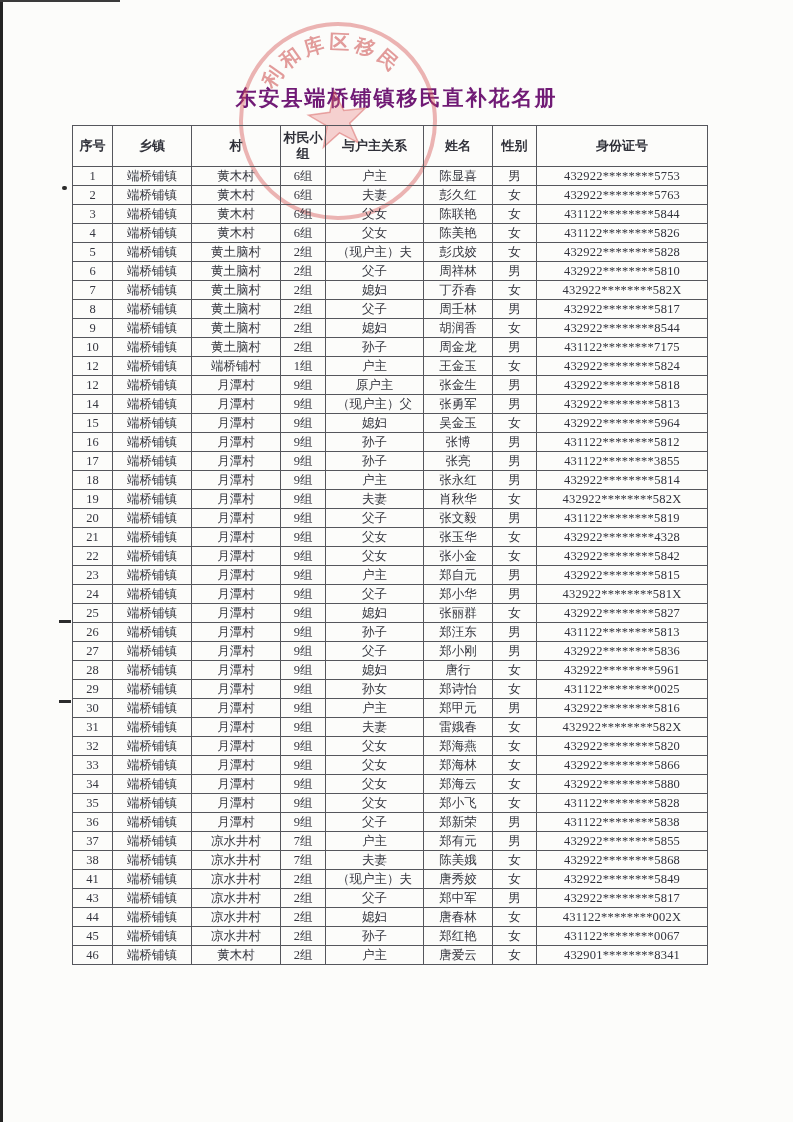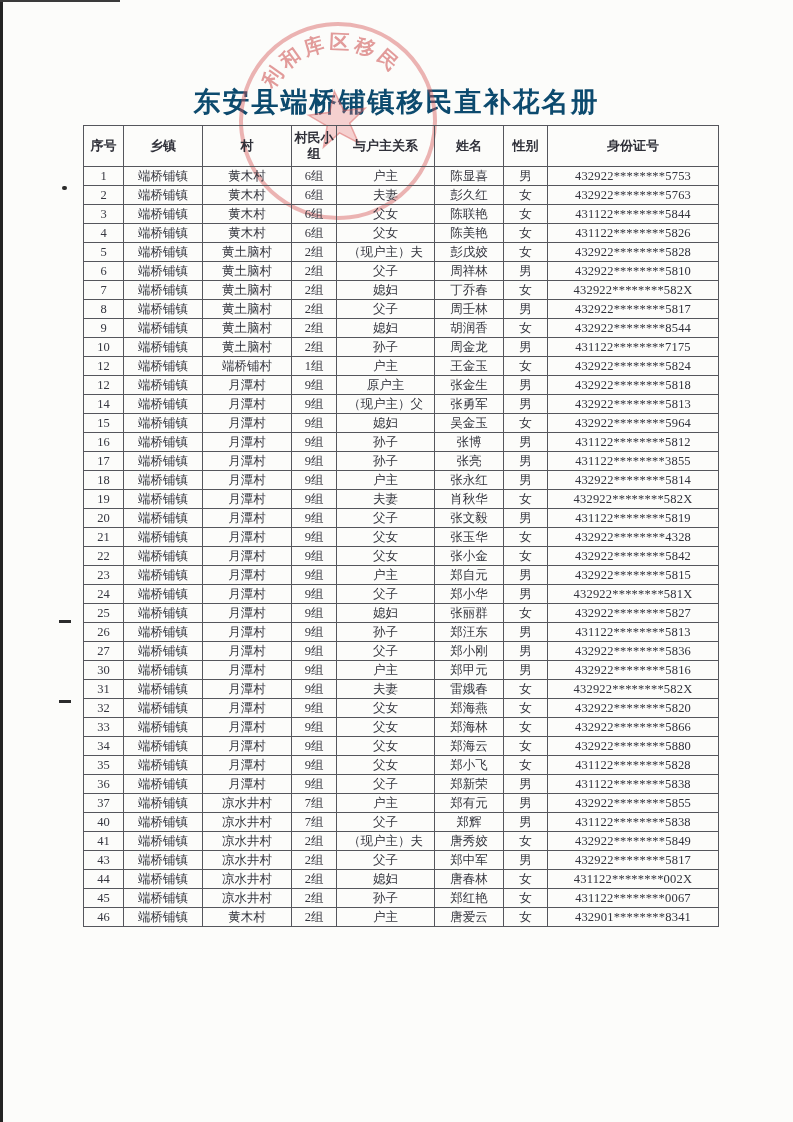--- a/index.html
+++ b/index.html
@@ -10,26 +10,26 @@
     color:#35363f;
   }
   .scan-edge-left{position:absolute;left:0;top:0;width:3px;height:100%;background:#232323;}
   .scan-edge-top{position:absolute;left:0;top:0;width:120px;height:2px;background:#3a3a3a;}
   .scan-mark{position:absolute;background:#2b2b2b;}
   .m1{left:62px;top:186px;width:5px;height:4px;border-radius:2px;}
   .m2{left:59px;top:620px;width:12px;height:3px;}
   .m3{left:59px;top:700px;width:12px;height:3px;}
   .title{
     position:absolute;left:0;top:84px;width:100%;margin:0;
-    text-align:center;font-size:27px;font-weight:700;letter-spacing:2px;
-    color:#0c4a6e;
+    text-align:center;font-size:21px;font-weight:700;letter-spacing:2px;
+    color:#701a75;
   }
   .stamp{position:absolute;left:226px;top:18px;width:230px;height:215px;pointer-events:none;}
   table.roster{
-    position:absolute;left:83px;top:125px;width:635px;
+    position:absolute;left:72px;top:125px;width:635px;
     border-collapse:collapse;table-layout:fixed;padding-left:10px;
   }
   table.roster th,table.roster td{
     border:1px solid #55565c;text-align:center;vertical-align:middle;
     padding:0 2px;overflow:hidden;white-space:nowrap;
   }
   table.roster th{
     height:40px;font-size:13px;font-weight:700;line-height:1.25;
     white-space:normal;color:#2f3039;
   }
@@ -341,20 +341,40 @@
           <td class="c0">27</td>
           <td class="c1">端桥铺镇</td>
           <td class="c2">月潭村</td>
           <td class="c3">9组</td>
           <td class="c4">父子</td>
           <td class="c5">郑小刚</td>
           <td class="c6">男</td>
           <td class="c7">432922********5836</td>
         </tr>
         <tr>
+          <td class="c0">28</td>
+          <td class="c1">端桥铺镇</td>
+          <td class="c2">月潭村</td>
+          <td class="c3">9组</td>
+          <td class="c4">媳妇</td>
+          <td class="c5">唐行</td>
+          <td class="c6">女</td>
+          <td class="c7">432922********5961</td>
+        </tr>
+        <tr>
+          <td class="c0">29</td>
+          <td class="c1">端桥铺镇</td>
+          <td class="c2">月潭村</td>
+          <td class="c3">9组</td>
+          <td class="c4">孙女</td>
+          <td class="c5">郑诗怡</td>
+          <td class="c6">女</td>
+          <td class="c7">431122********0025</td>
+        </tr>
+        <tr>
           <td class="c0">30</td>
           <td class="c1">端桥铺镇</td>
           <td class="c2">月潭村</td>
           <td class="c3">9组</td>
           <td class="c4">户主</td>
           <td class="c5">郑甲元</td>
           <td class="c6">男</td>
           <td class="c7">432922********5816</td>
         </tr>
         <tr>
@@ -421,28 +441,28 @@
           <td class="c0">37</td>
           <td class="c1">端桥铺镇</td>
           <td class="c2">凉水井村</td>
           <td class="c3">7组</td>
           <td class="c4">户主</td>
           <td class="c5">郑有元</td>
           <td class="c6">男</td>
           <td class="c7">432922********5855</td>
         </tr>
         <tr>
-          <td class="c0">40</td>
+          <td class="c0">38</td>
           <td class="c1">端桥铺镇</td>
           <td class="c2">凉水井村</td>
           <td class="c3">7组</td>
-          <td class="c4">父子</td>
-          <td class="c5">郑辉</td>
-          <td class="c6">男</td>
-          <td class="c7">431122********5838</td>
+          <td class="c4">夫妻</td>
+          <td class="c5">陈美娥</td>
+          <td class="c6">女</td>
+          <td class="c7">432922********5868</td>
         </tr>
         <tr>
           <td class="c0">41</td>
           <td class="c1">端桥铺镇</td>
           <td class="c2">凉水井村</td>
           <td class="c3">2组</td>
           <td class="c4">（现户主）夫</td>
           <td class="c5">唐秀姣</td>
           <td class="c6">女</td>
           <td class="c7">432922********5849</td>

